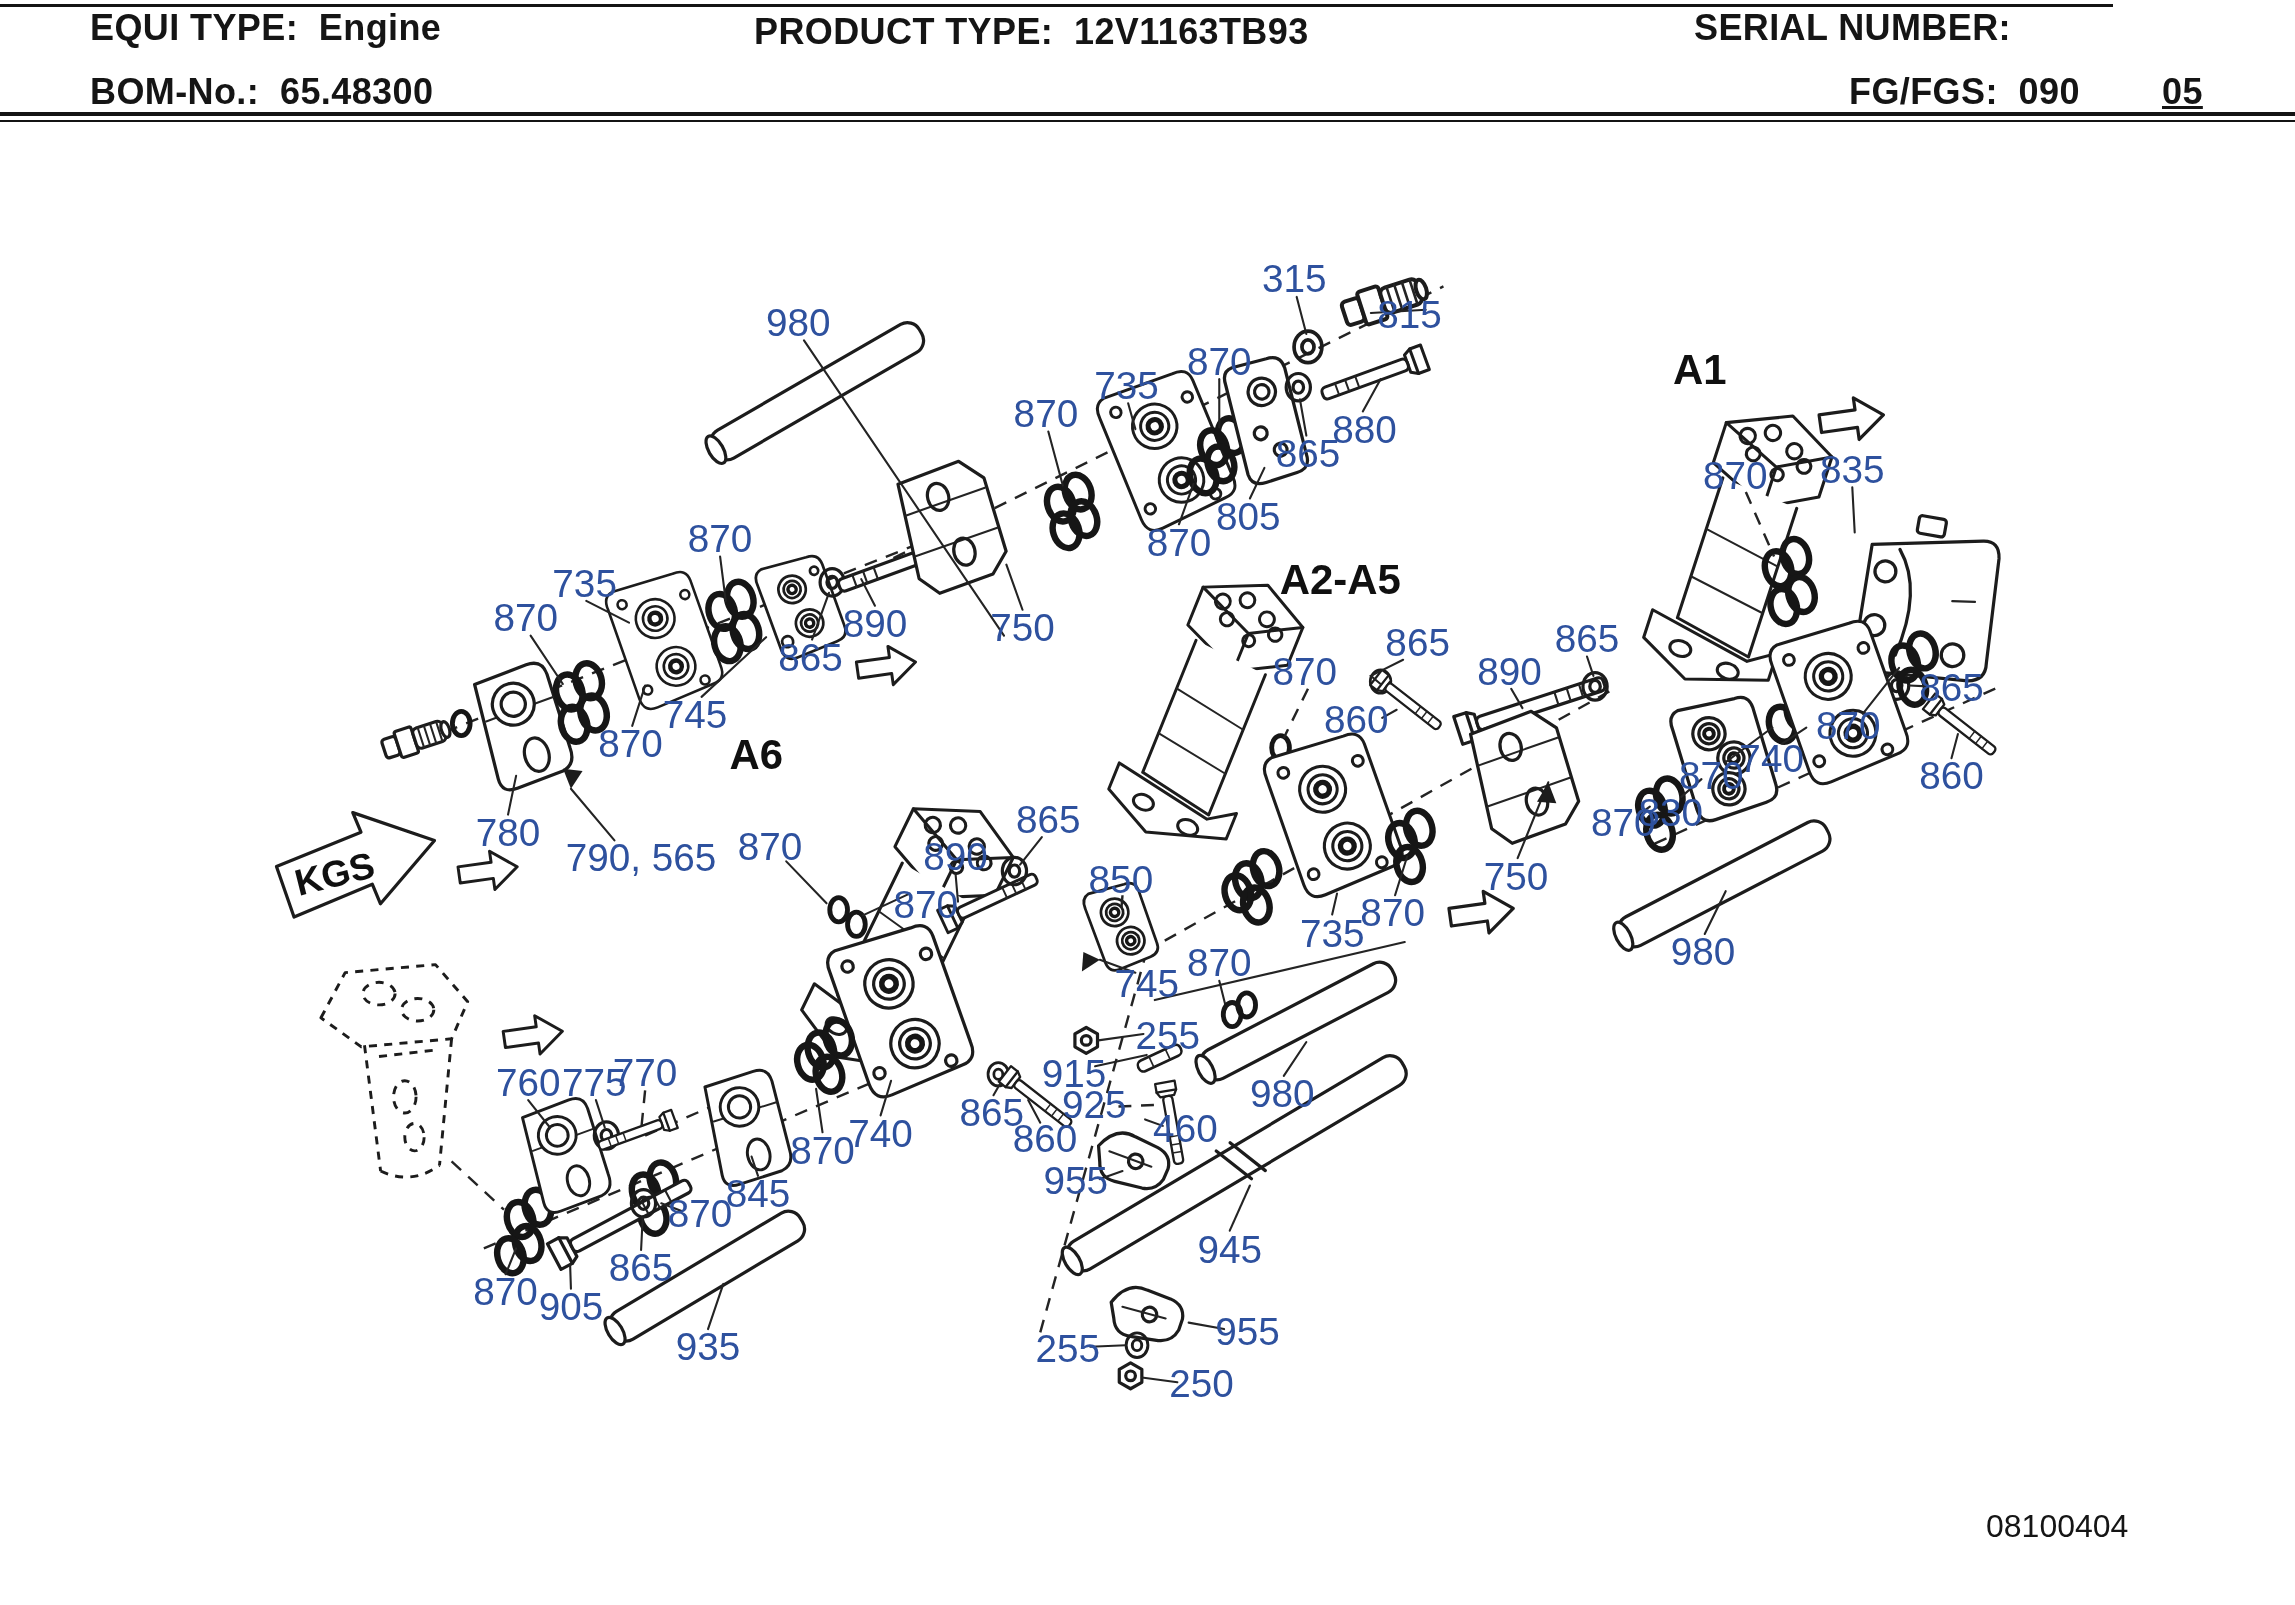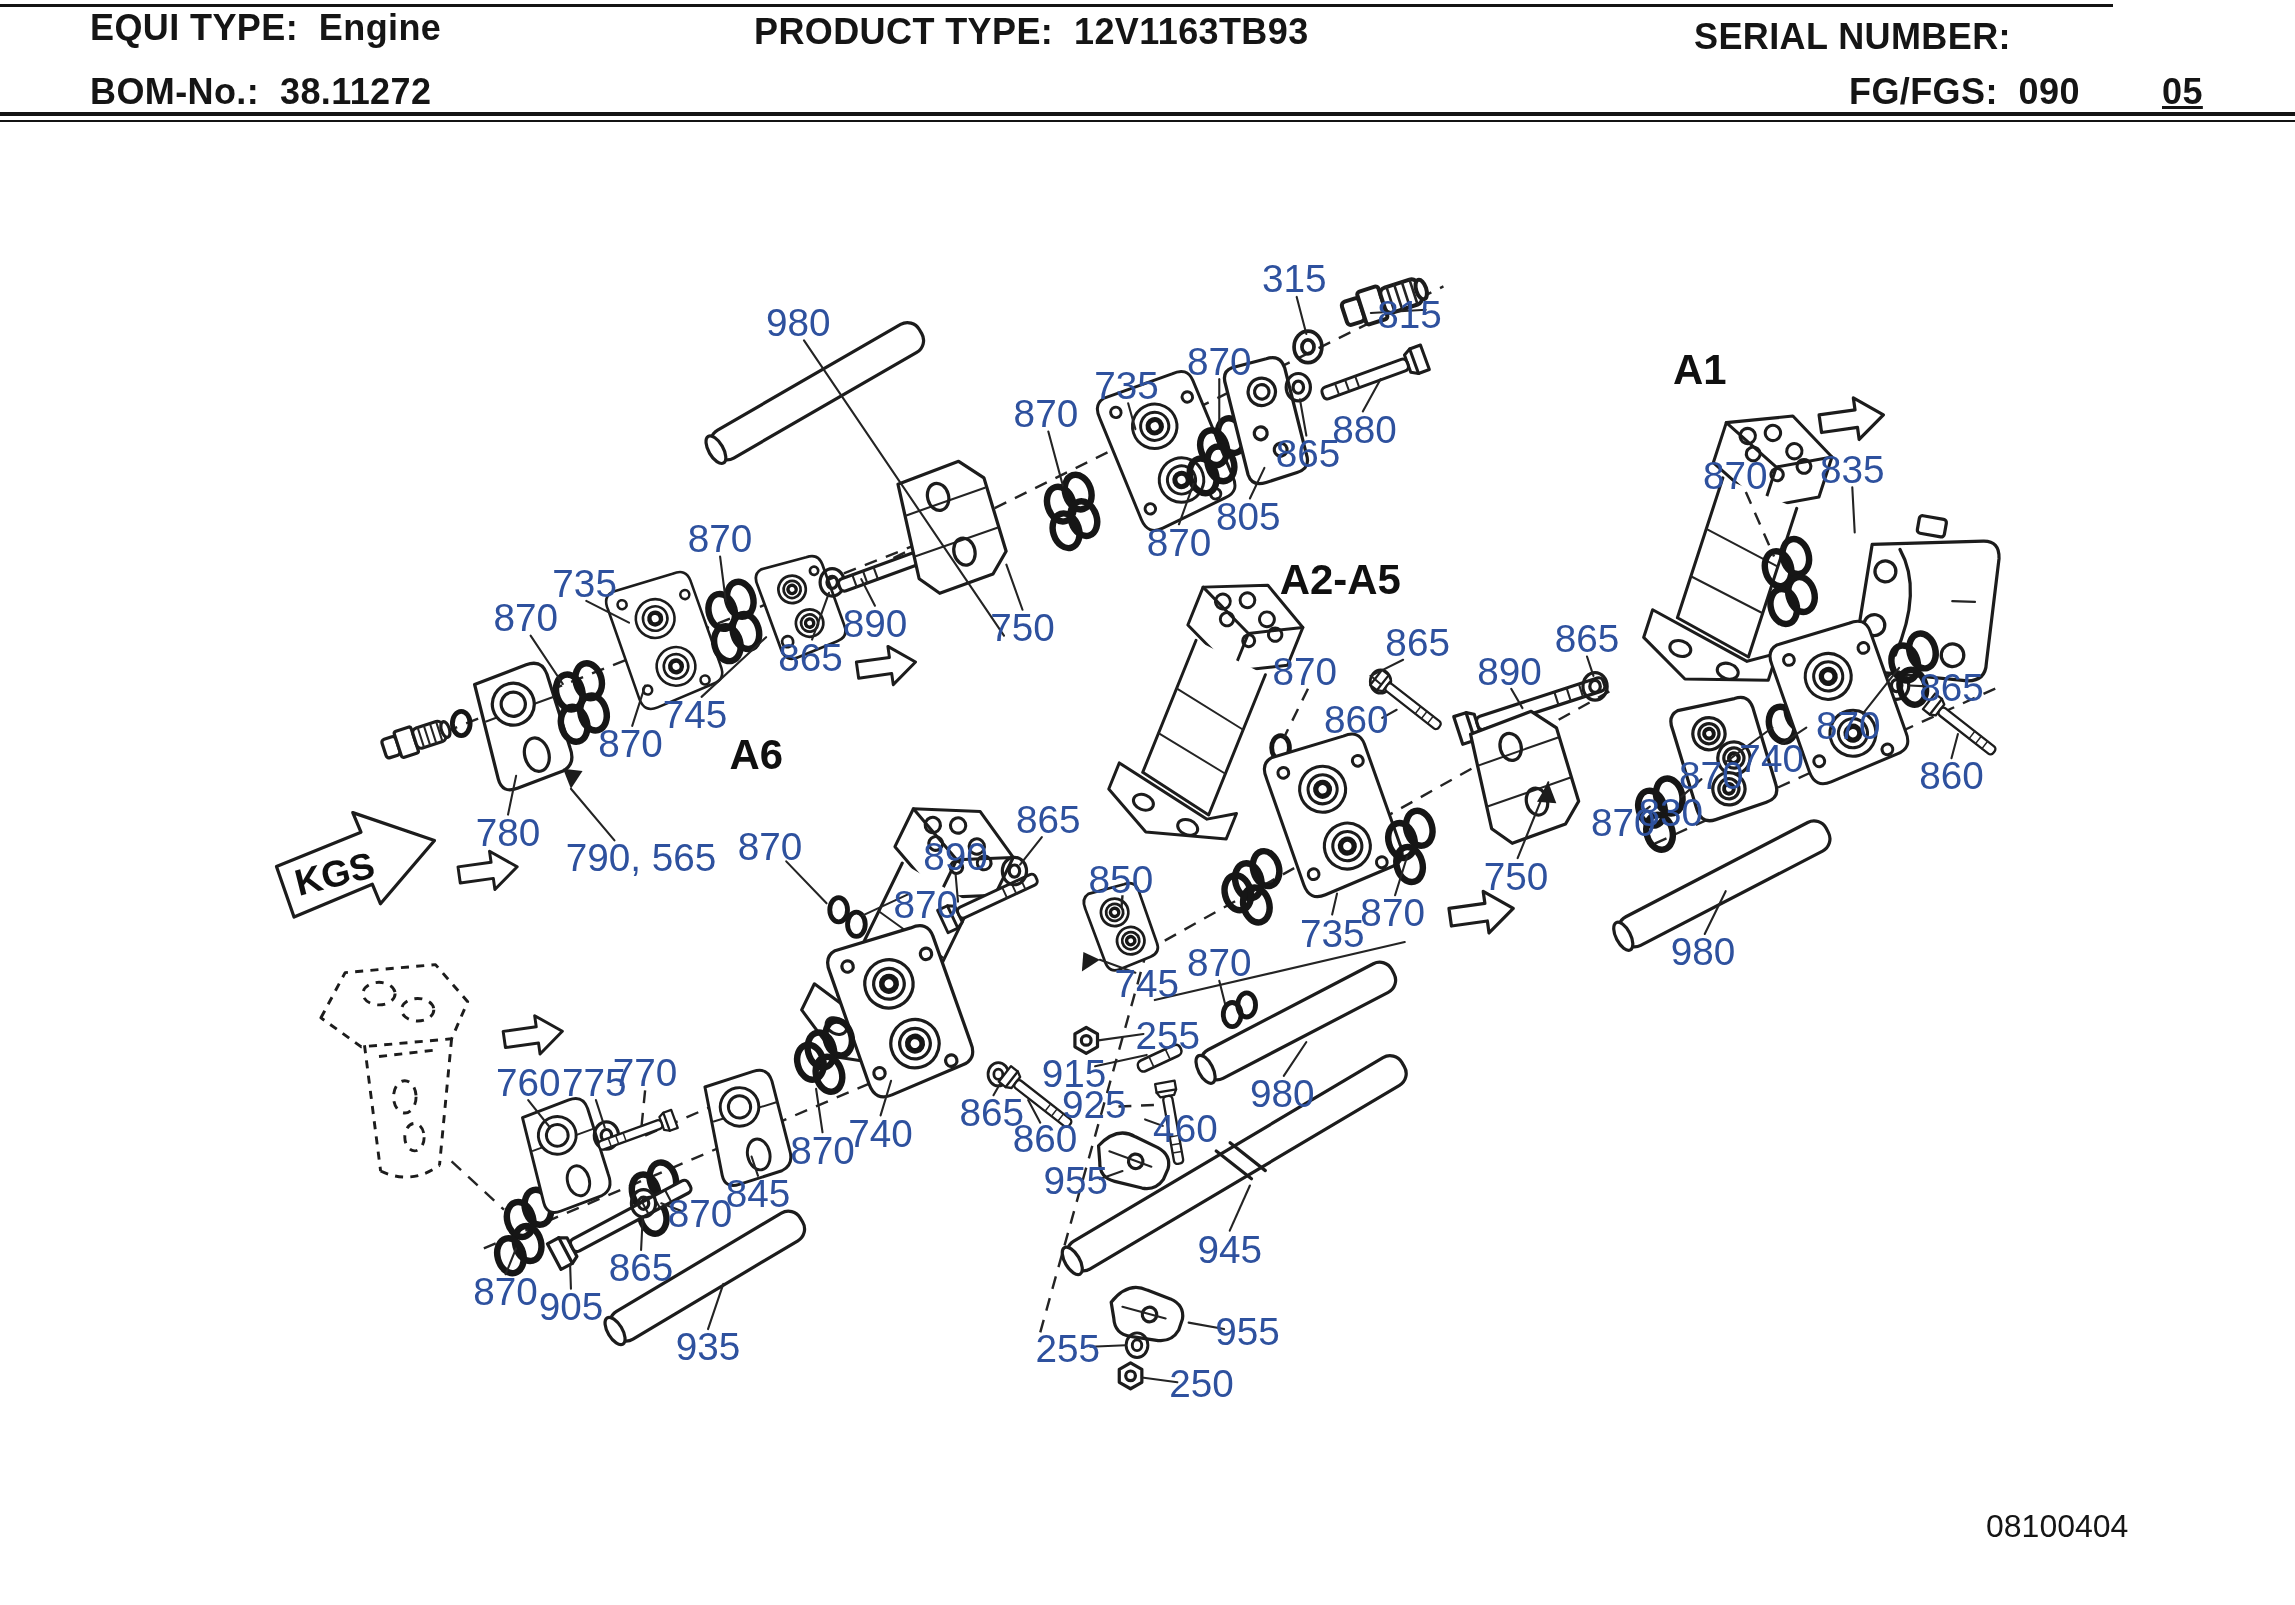--- a/index.html
+++ b/index.html
@@ -24,22 +24,22 @@
   .footer-num{position:absolute;font-size:32px;color:#151515;font-family:"Liberation Sans",sans-serif;margin-left:44px;}
 </style>
 </head>
 <body>
 
 <div class="page">
 
   <div class="rule" style="left:0;top:4px;width:2113px;height:3.2px;"></div>
   <div class="hdr-text" style="left:90px;top:6.5px;">EQUI TYPE:  Engine</div>
   <div class="hdr-text" style="left:754px;top:11px;">PRODUCT TYPE:  12V1163TB93</div>
-  <div class="hdr-text" style="left:1694px;top:6.5px;margin-top:9px;">SERIAL NUMBER:</div>
-  <div class="hdr-text" style="left:90px;top:71px;">BOM-No.:  38.11272</div>
+  <div class="hdr-text" style="left:1694px;top:6.5px;">SERIAL NUMBER:</div>
+  <div class="hdr-text" style="left:90px;top:71px;">BOM-No.:  65.48300</div>
   <div class="hdr-text" style="left:1849px;top:71px;">FG/FGS:  090</div>
   <div class="hdr-text" style="left:2162px;top:71px;text-decoration:underline;">05</div>
   <div class="rule" style="left:0;top:112px;width:2295px;height:4px;"></div>
   <div class="rule" style="left:0;top:120px;width:2295px;height:1.6px;"></div>
 
   <svg class="diagram" width="2295" height="1605" viewBox="0 0 2846 1990">
 
     <defs>
       <g id="oR">
           <ellipse class="oring" rx="16" ry="22"></ellipse>

